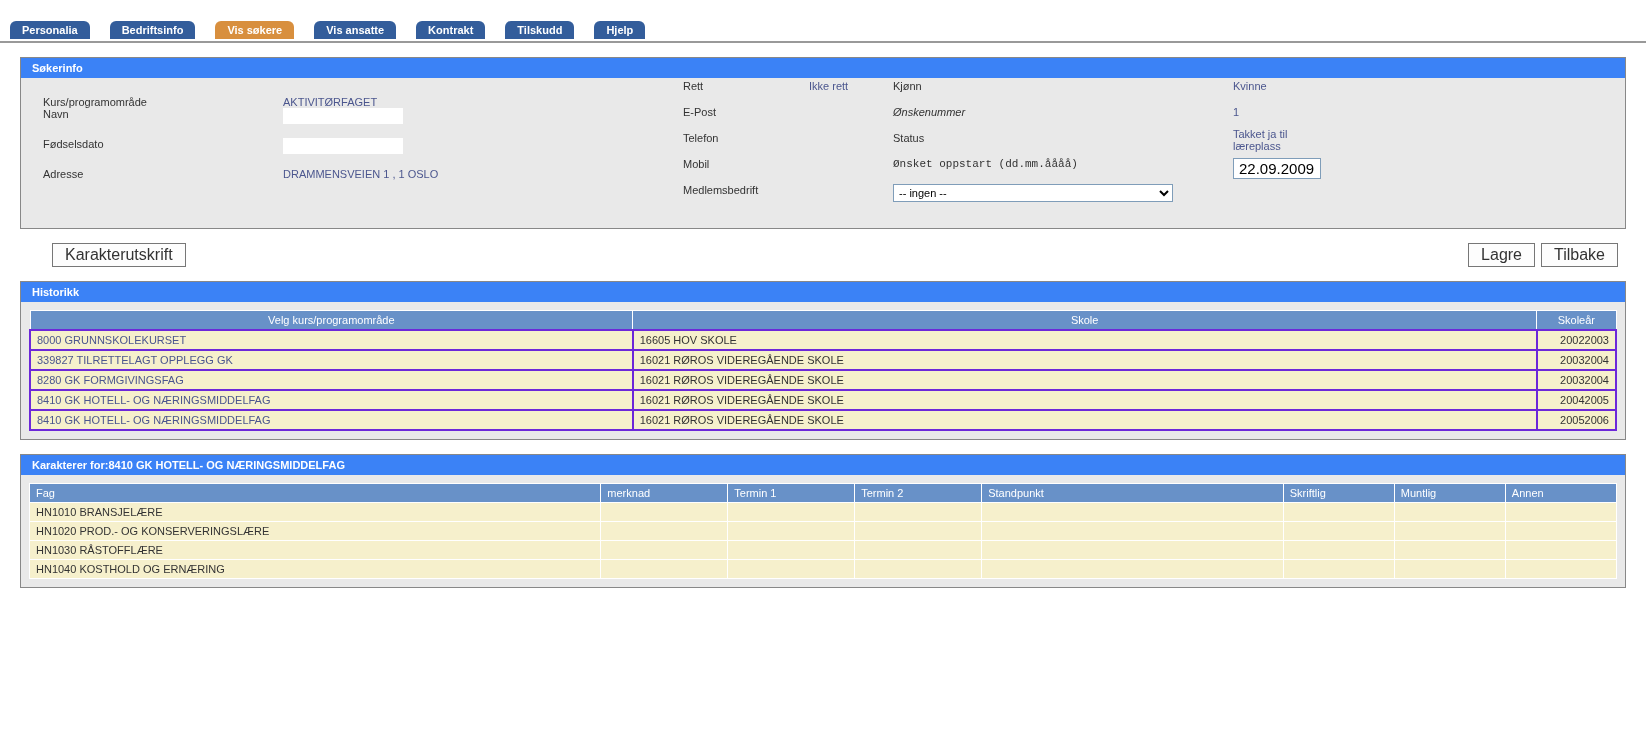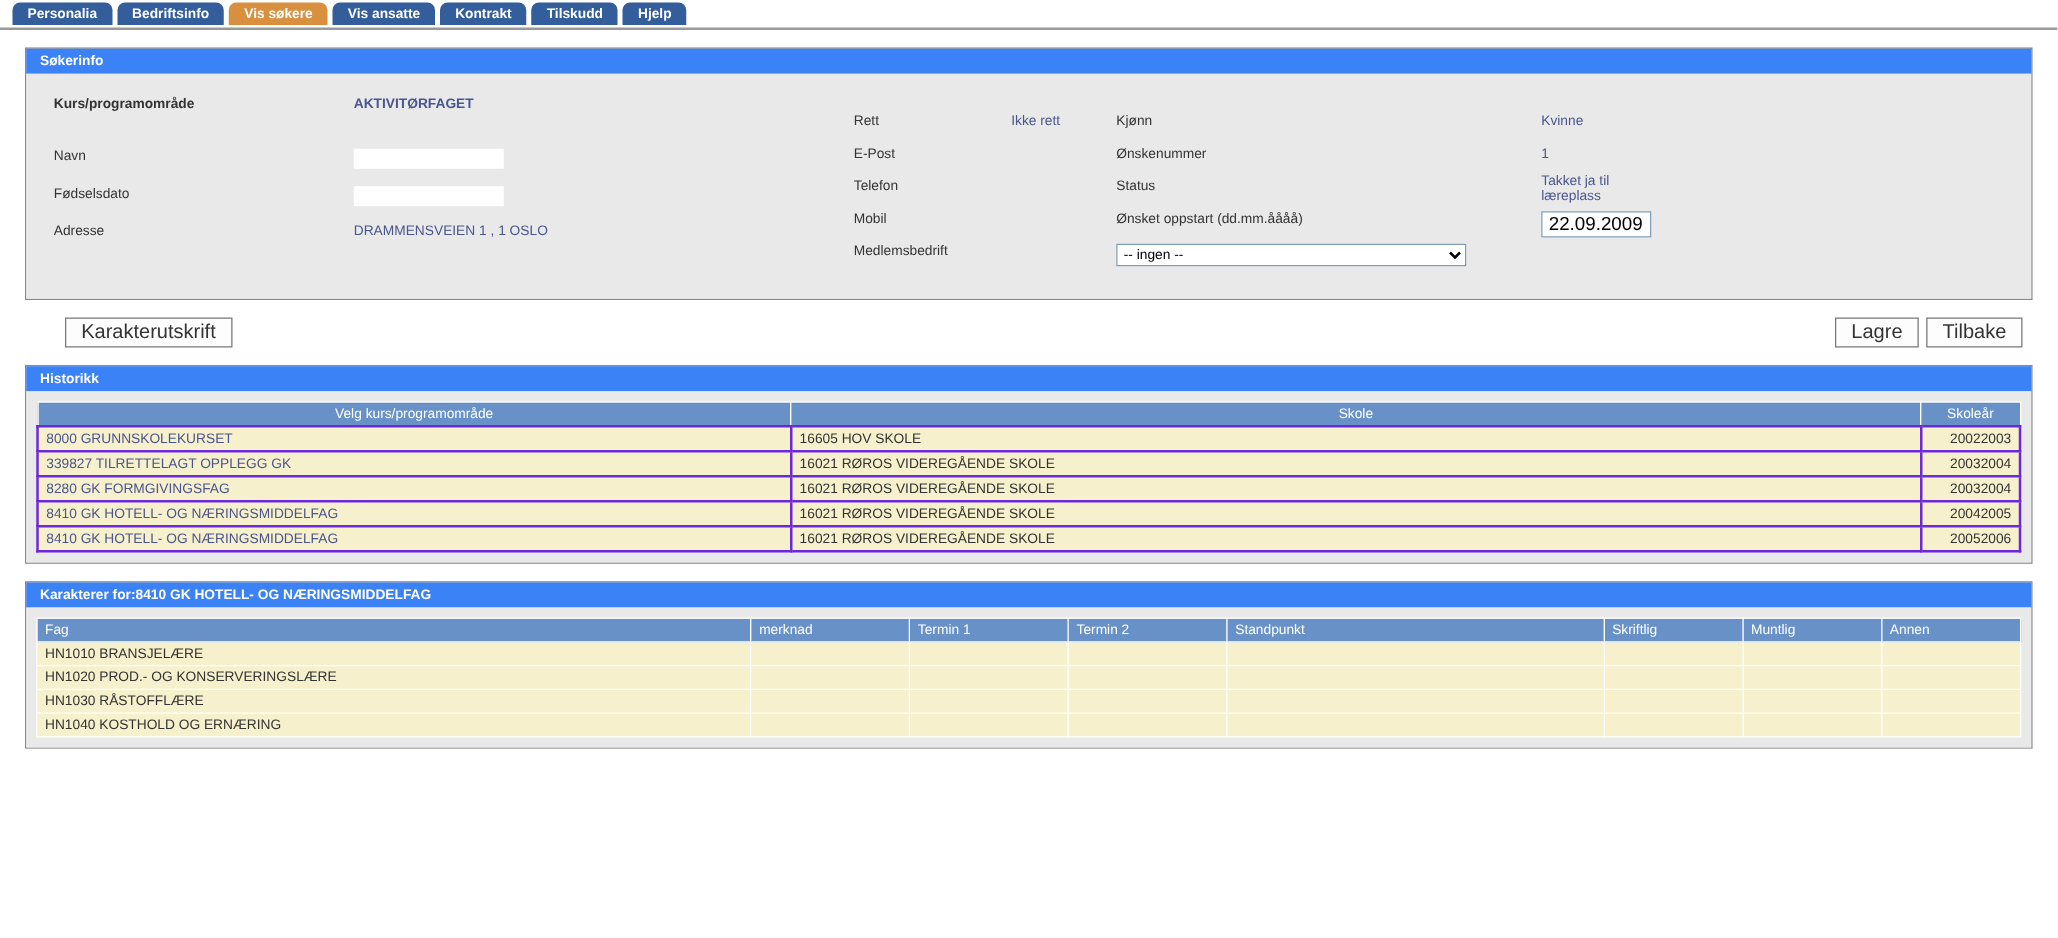--- a/index.html
+++ b/index.html
@@ -5,23 +5,24 @@
     * { box-sizing: border-box; margin: 0; padding: 0; }
     body {
       font-family: Verdana, Arial, sans-serif;
       font-size: 11px;
       color: #333;
       background: #fff;
       padding: 0;
     }
     .tabs {
       display: flex;
-      gap: 4px;
+      gap: 20px;
       padding: 2px 10px;
       border-bottom: 2px solid #999;
+      margin-top: 19px;
     }
     .tab {
       background: #335d9b;
       color: #fff;
       padding: 3px 12px;
       border-radius: 6px 6px 0 0;
       font-weight: bold;
       font-size: 11px;
       cursor: pointer;
     }
@@ -144,21 +145,21 @@
     <div class="tab">Vis ansatte</div>
     <div class="tab">Kontrakt</div>
     <div class="tab">Tilskudd</div>
     <div class="tab">Hjelp</div>
   </div>
 
 <div class="panel">
   <div class="panel-header">Søkerinfo</div>
   <div class="panel-body">
 
-    <div style="display:flex; margin-bottom:30px;font-weight:bold;">
+    <div style="display:flex; ">
       <div class="label" style="width:240px;">Kurs/programområde</div>
       <div class="value-link">AKTIVITØRFAGET</div>
     </div>
 
     <div style="display:flex;">
 
       <div style="width:640px;">
         <div style="display:flex; margin-bottom:14px;">
           <div class="label" style="width:240px;">Navn</div>
           <span class="blank-box"></span>
@@ -189,28 +190,28 @@
         </div>
         <div style="display:flex;">
           <div class="label" style="width:100px;">Medlemsbedrift</div>
         </div>
       </div>
 
       <div style="width:340px;">
         <div style="display:flex; margin-bottom:14px; margin-top:-28px;">
           <div class="label" style="width:200px;">Kjønn</div>
         </div>
-        <div style="display:flex; margin-bottom:14px;">
+        <div style="display:flex; margin-bottom:14px;font-style:italic;">
           <div class="label" style="width:200px;">Ønskenummer</div>
         </div>
         <div style="display:flex; margin-bottom:14px;">
           <div class="label" style="width:200px;">Status</div>
         </div>
         <div style="display:flex; margin-bottom:14px;">
-          <div class="label" style="width:200px;">Ønsket oppstart (dd.mm.åååå)</div>
+          <div class="label" style="width:200px;font-family:Liberation Mono, monospace;">Ønsket oppstart (dd.mm.åååå)</div>
         </div>
         <div style="display:flex;">
           <select class="select-box">
             <option>-- ingen --</option>
           </select>
         </div>
       </div>
 
       <div style="flex:1;">
         <div style="margin-bottom:14px; margin-top:-28px;">

